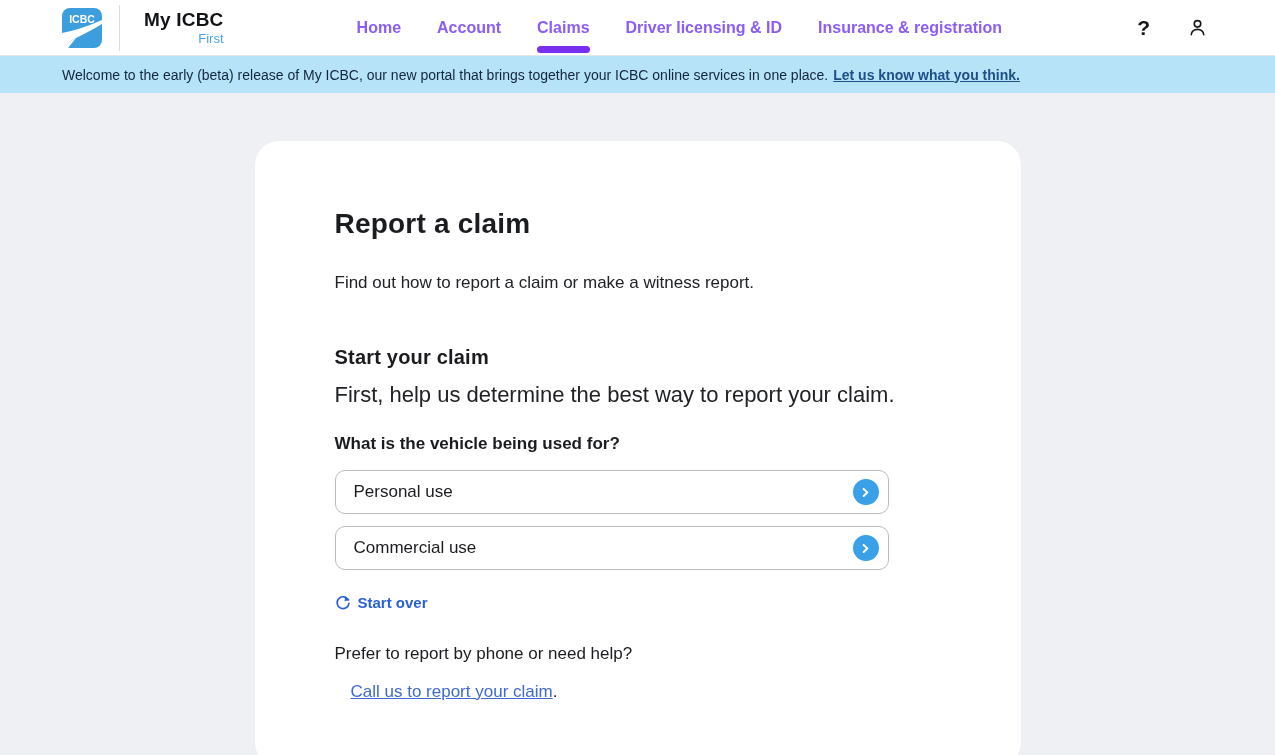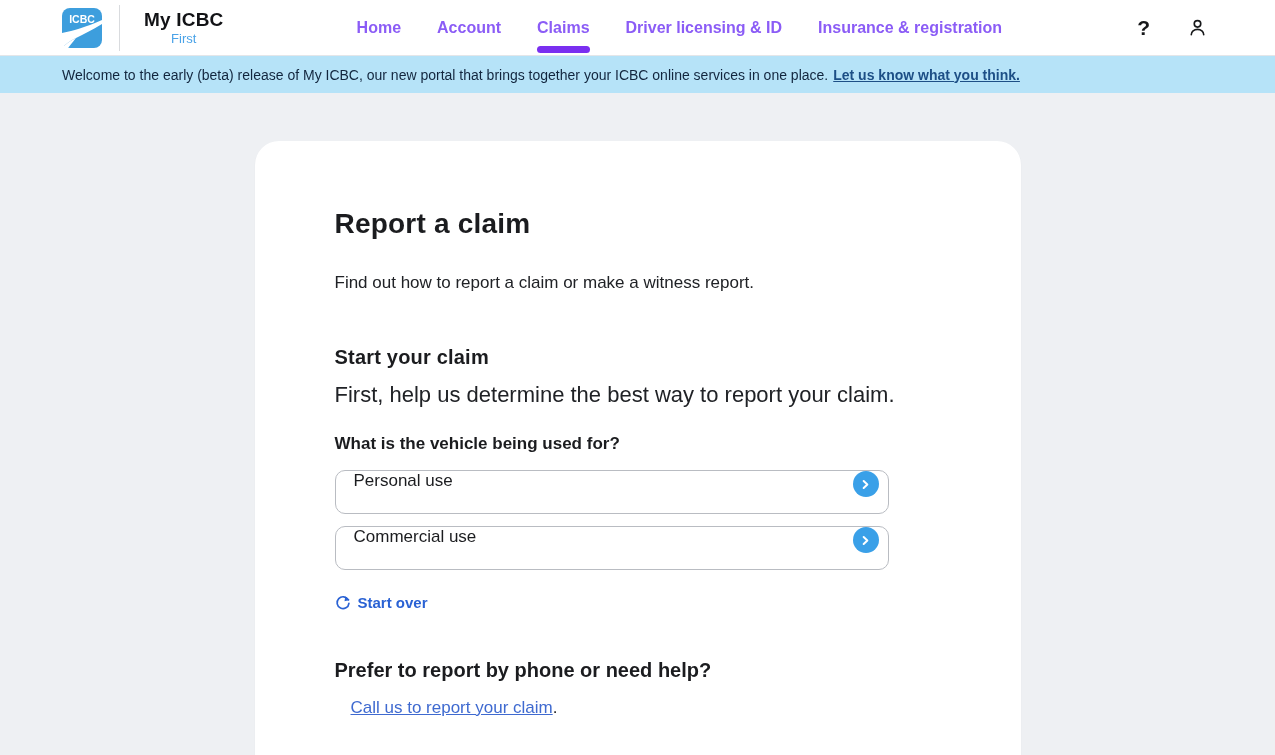--- a/index.html
+++ b/index.html
@@ -23,21 +23,21 @@
     color:var(--ink);
   }
   
   .header{
     height:56px;background:#fff;display:flex;align-items:center;
     padding:0 64px 0 62px;border-bottom:1px solid #e4e6e9;position:relative;
   }
   .brand{display:flex;align-items:center}
   .brand-logo{width:40px;height:40px;display:block}
   .brand-divider{width:1px;height:46px;background:#d9dbde;margin:0 24px 0 17px}
-  .brand-title{display:flex;flex-direction:column;align-items:center}
+  .brand-title{display:flex;flex-direction:column;align-items:flex-end}
   .brand-title .app-title{font-size:19px;font-weight:700;letter-spacing:.2px;line-height:22px;color:#121316}
   .brand-title .app-subtitle{font-size:13px;color:var(--beta-blue);line-height:15px}
   .nav{display:flex;gap:36px;margin:0 auto;align-items:center}
   .nav-link{
     position:relative;font-size:16px;font-weight:600;color:#8b5cf6;
     text-decoration:none;cursor:pointer;padding:6px 0;white-space:nowrap;
   }
   .nav-link.active::after{
     content:"";position:absolute;left:0;right:0;bottom:-10px;height:7px;
     border-radius:4px;background:var(--accent-purple);
@@ -56,34 +56,34 @@
     width:766px;min-height:586px;margin:48px auto 0;background:#fff;
     border-radius:24px;padding:66px 80px 48px;
     box-shadow:0 1px 2px rgba(16,24,40,.04);
   }
   .card h1{font-size:28px;line-height:34px;font-weight:700;margin:0 0 30px;letter-spacing:.2px}
   .card .intro{font-size:17px;line-height:23px;margin:0 0 50px;color:#202226}
   .card h2{font-size:20px;line-height:27px;font-weight:600;margin:0 0 12px;letter-spacing:.2px}
   .card .section-intro{font-size:22px;line-height:23px;margin:0 0 26px;color:#202226}
   .card .question{font-size:17px;line-height:24px;font-weight:700;margin:0 0 14px}
   .option-btn{
-    width:554px;height:44px;display:flex;align-items:flex-start;justify-content:space-between;
+    width:554px;height:44px;display:flex;align-items:center;justify-content:space-between;
     background:#fff;border:1px solid #b9bcc2;border-radius:10px;cursor:pointer;
     padding:0 9px 0 18px;margin-bottom:12px;font-family:inherit;
   }
   .option-btn .option-label{font-size:17px;color:#1b1c1f}
   .chevron-circle{
     width:26px;height:26px;border-radius:50%;background:var(--chevron-blue);
     display:flex;align-items:center;justify-content:center;flex:0 0 auto;
   }
   .start-over{
     display:inline-flex;align-items:center;gap:7px;margin:12px 0 32px;
     color:var(--action-blue);font-size:15px;font-weight:600;text-decoration:none;cursor:pointer;
   }
-  .help-heading{font-size:20px;font-weight:700;line-height:22px;margin:16px 0 10px}
+  .help-heading{font-size:17px;font-weight:400;line-height:22px;margin:0 0 10px}
   .call-line{font-size:17px;line-height:22px;margin:16px}
   .call-line a{color:var(--call-link-blue);text-decoration:underline;cursor:pointer}
 </style>
 </head>
 <body>
 
 <header class="header">
   <div class="brand">
     <svg class="brand-logo" viewBox="0 0 40 40" width="40" height="40">
       <rect width="40" height="40" rx="8" fill="#3d9edd"></rect>

